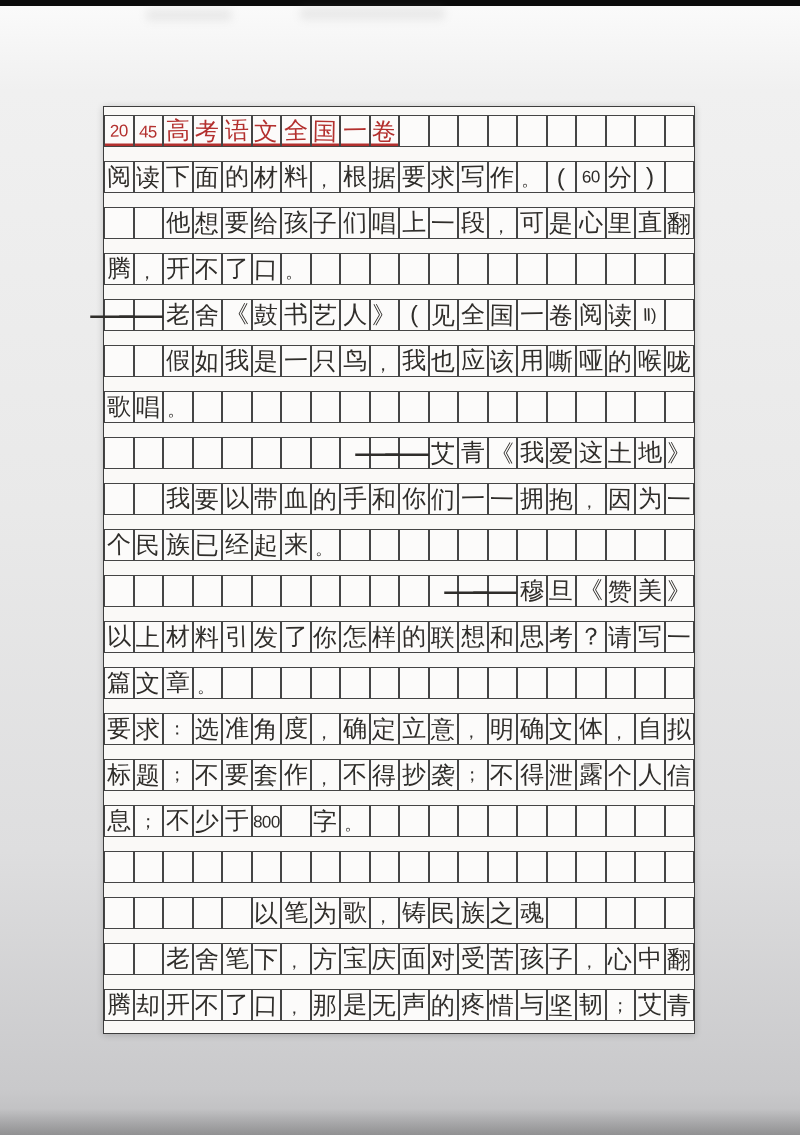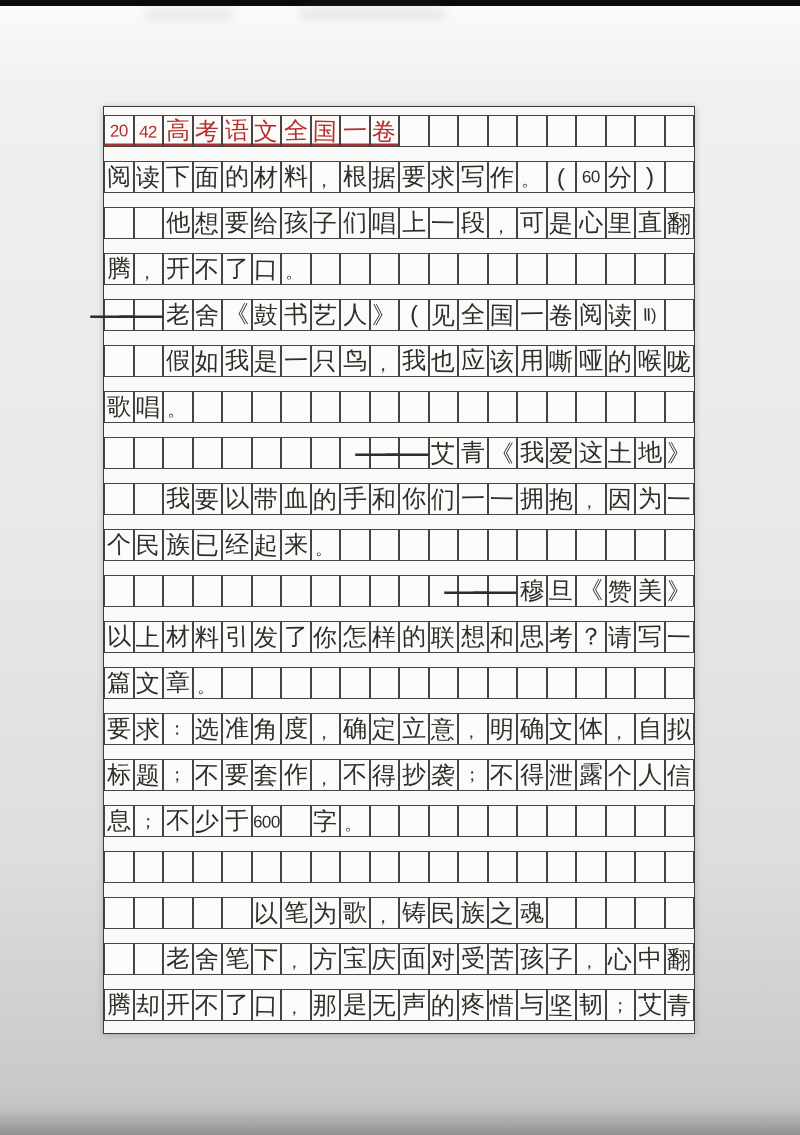--- a/index.html
+++ b/index.html
@@ -75,21 +75,21 @@
   <div class="smudge b"></div>
 
   <div class="paper">
     <div class="top-band"></div>
 
   <div class="grid-row row-red">
         <div class="cell multi uline">
           <span class="glyph">20</span>
         </div>
         <div class="cell multi uline">
-          <span class="glyph">42</span>
+          <span class="glyph">45</span>
         </div>
         <div class="cell uline">
           <span class="glyph">高</span>
         </div>
         <div class="cell uline">
           <span class="glyph">考</span>
         </div>
         <div class="cell uline">
           <span class="glyph">语</span>
         </div>
@@ -838,21 +838,21 @@
         <div class="cell">
           <span class="glyph">不</span>
         </div>
         <div class="cell">
           <span class="glyph">少</span>
         </div>
         <div class="cell">
           <span class="glyph">于</span>
         </div>
         <div class="cell multi">
-          <span class="glyph">600</span>
+          <span class="glyph">800</span>
         </div>
         <div class="cell"></div>
         <div class="cell">
           <span class="glyph">字</span>
         </div>
         <div class="cell punct-low">
           <span class="glyph">。</span>
         </div>
         <div class="cell"></div>
         <div class="cell"></div>

